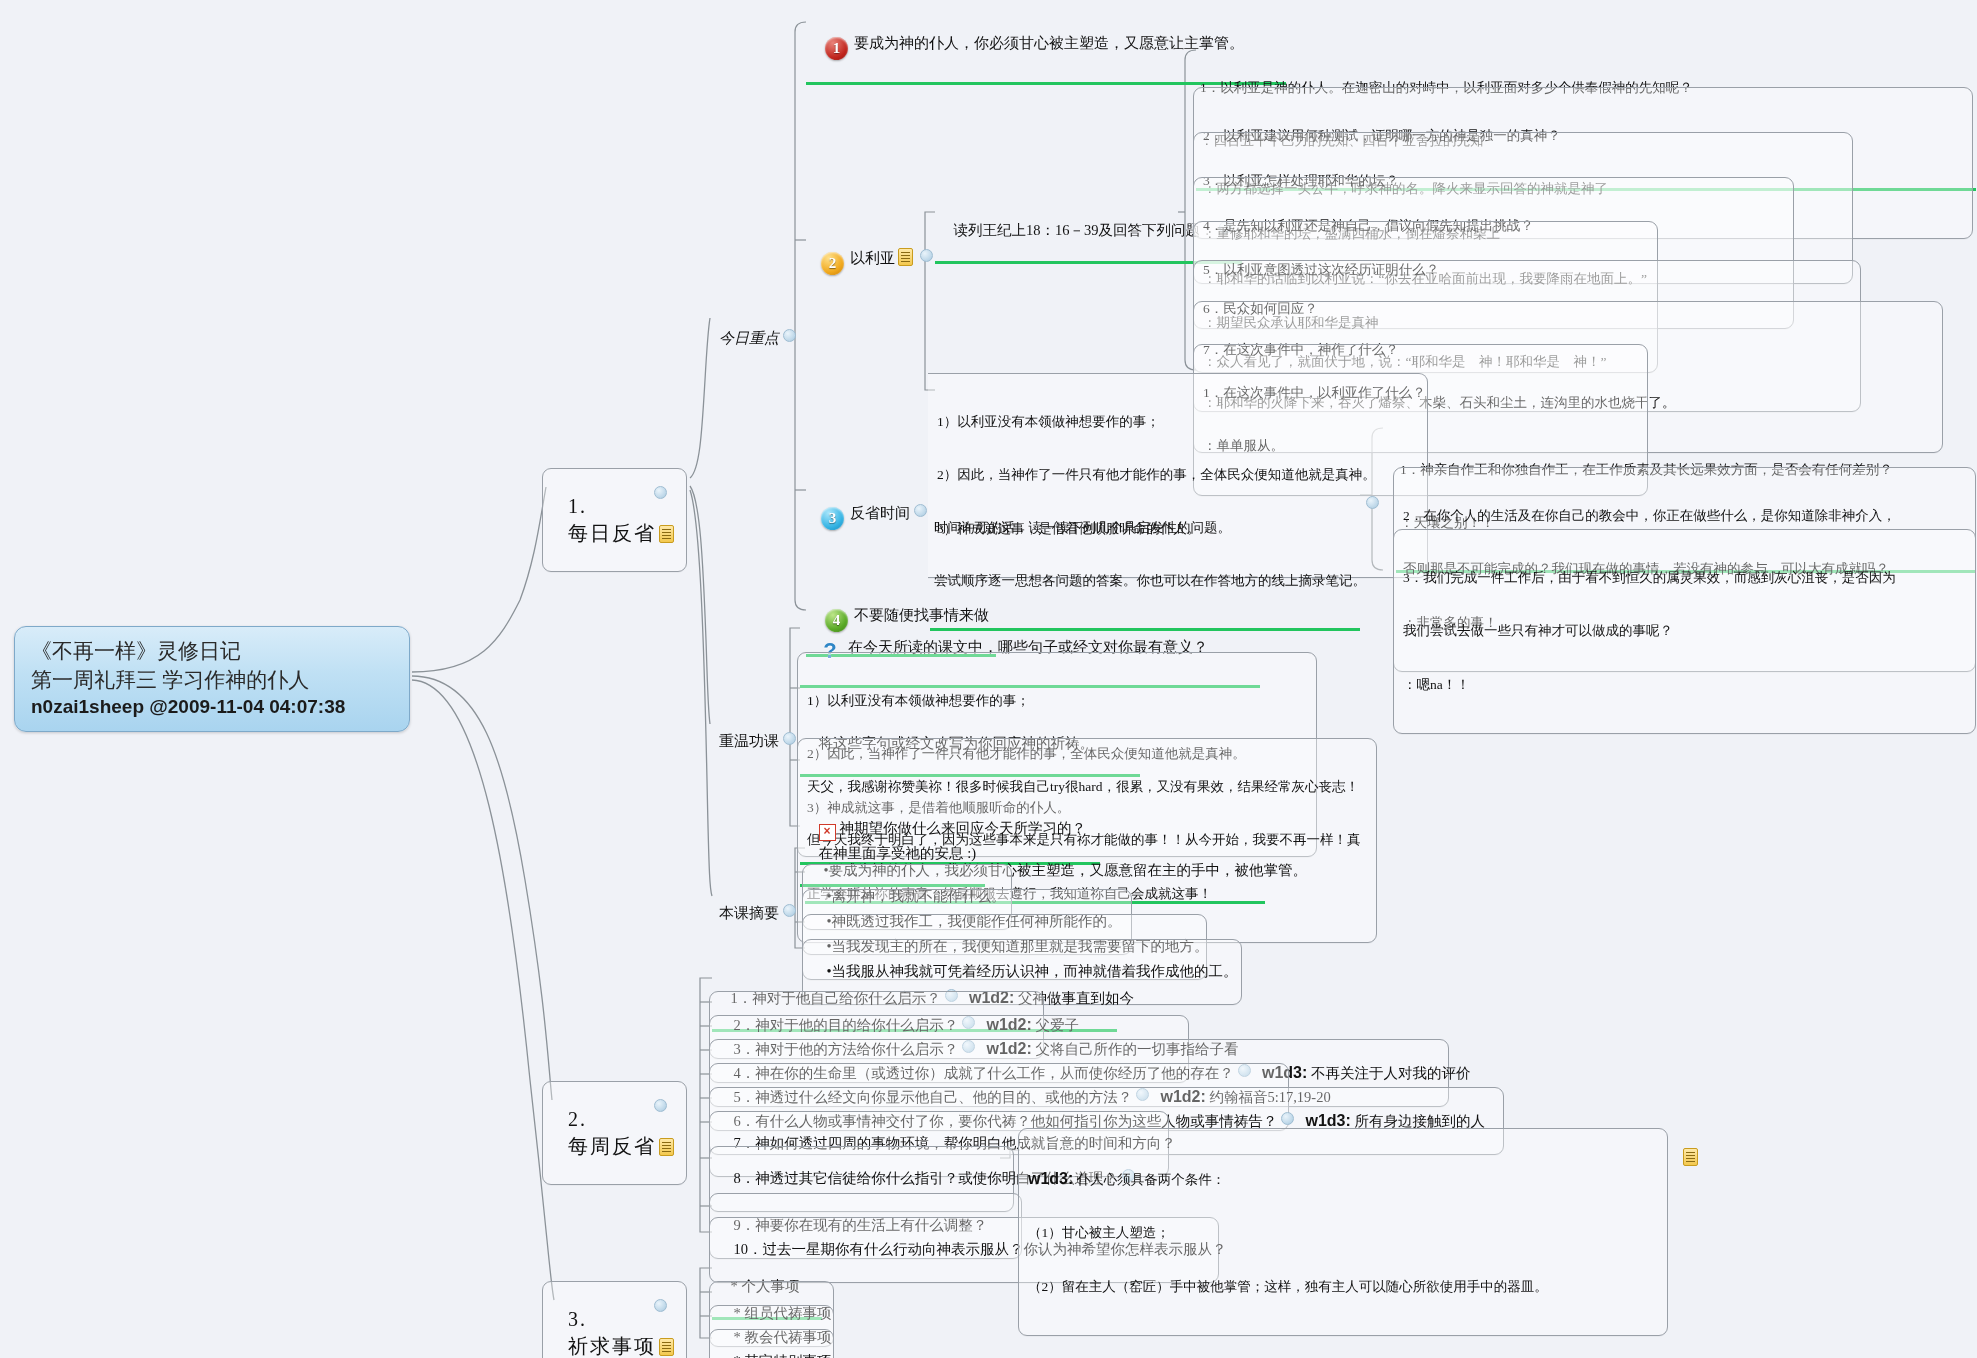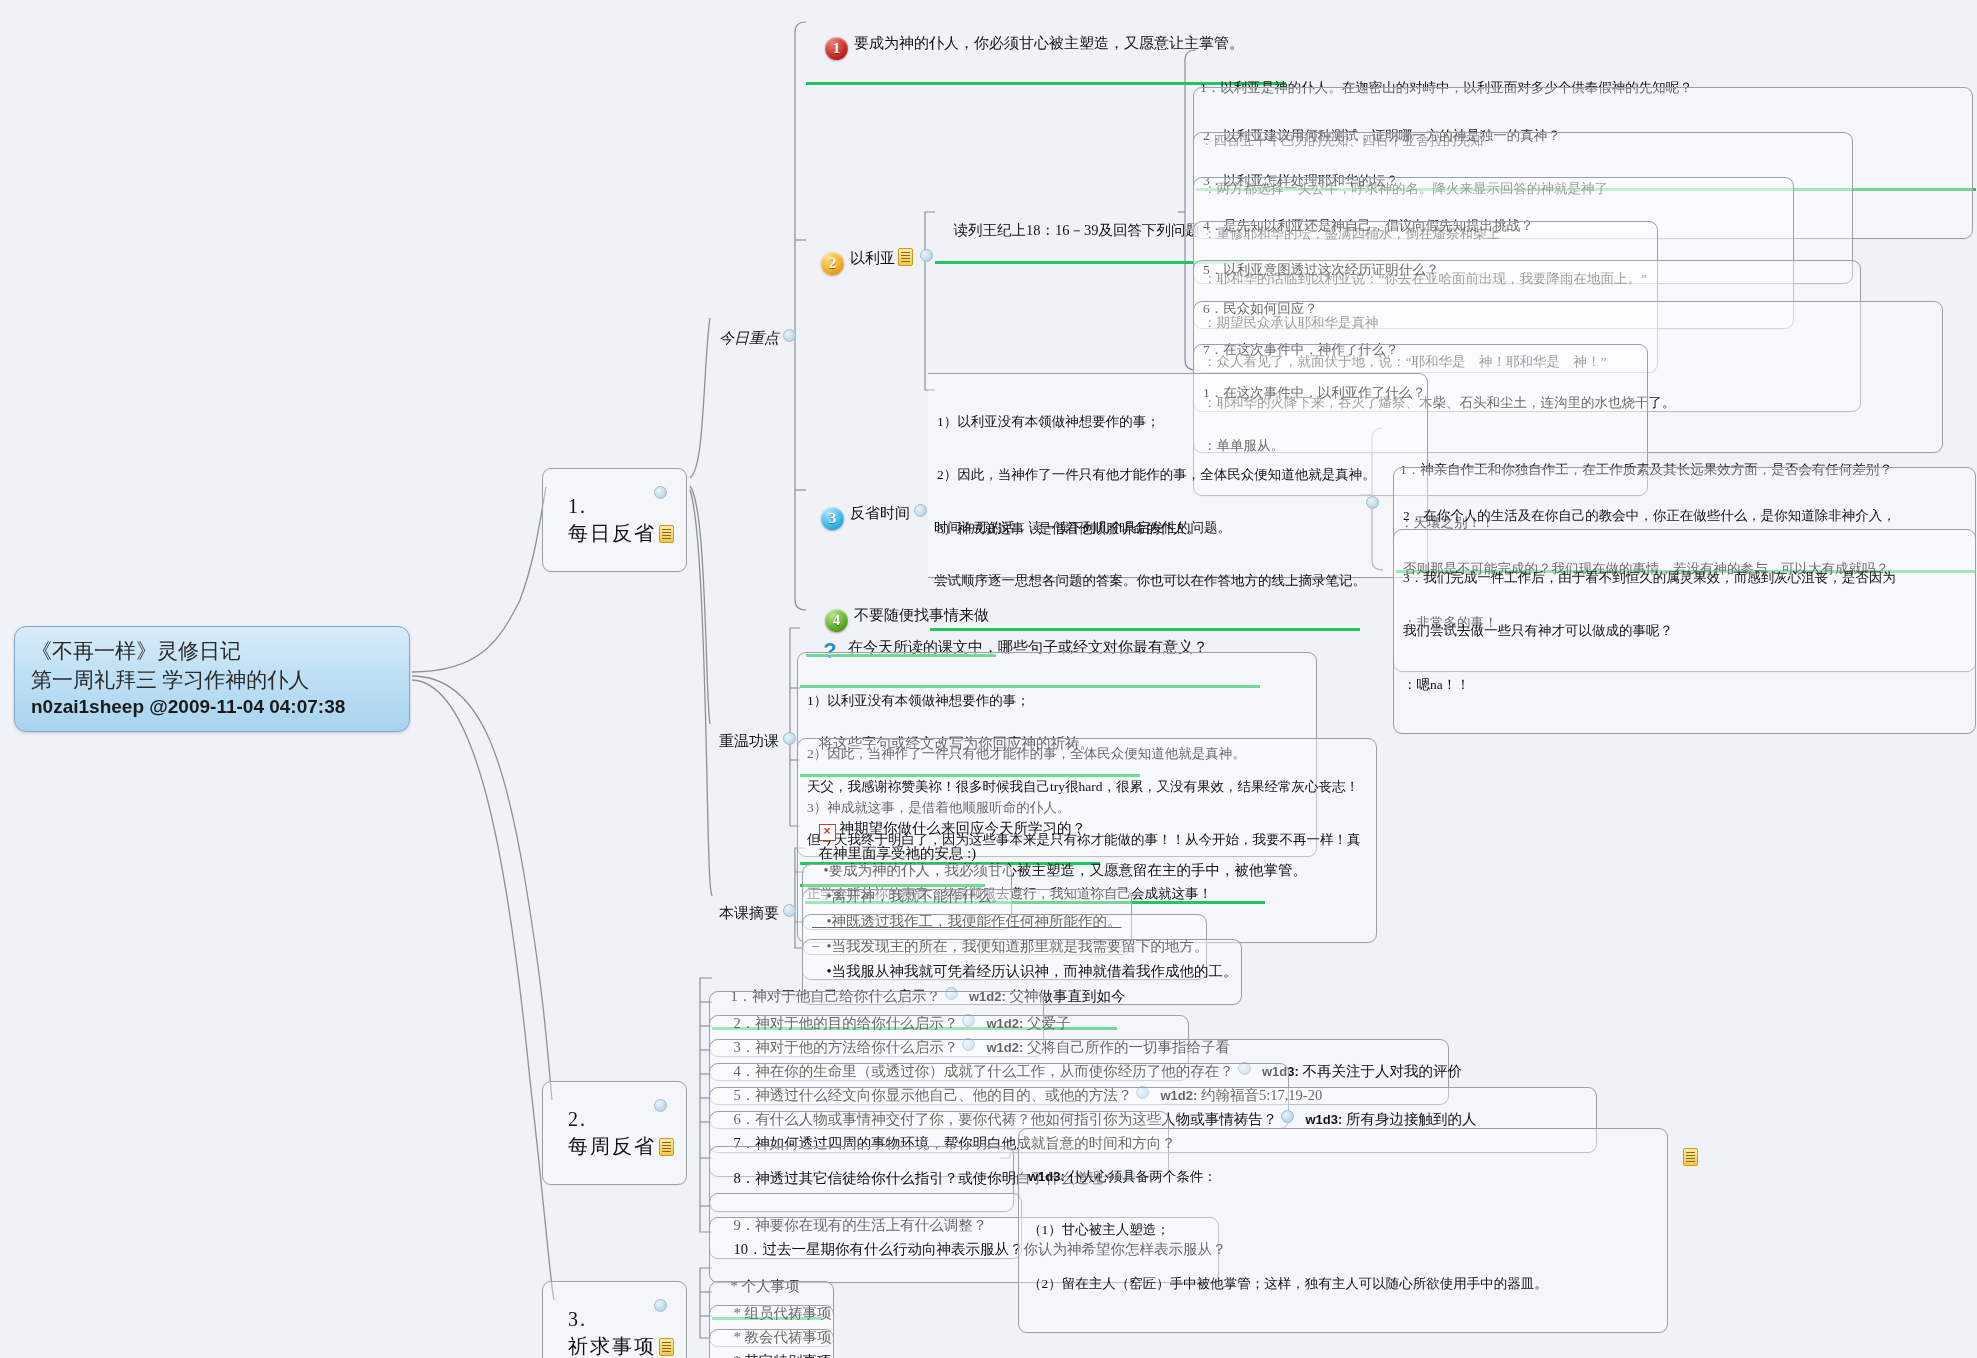--- a/index.html
+++ b/index.html
@@ -84,21 +84,21 @@
     display:inline-block;width:22px;height:24px;margin-right:7px;vertical-align:-6px;
     font-family:"Liberation Sans",sans-serif;font-size:22px;font-weight:bold;
     color:#2f86c6;text-align:center;line-height:24px;
     text-shadow:0 1px 1px rgba(255,255,255,.9);
   }
   .xbox{
     display:inline-block;width:15px;height:15px;border:1.5px solid #d03a2a;
     color:#d03a2a;font-family:"Liberation Sans",sans-serif;font-size:12px;font-weight:bold;
     text-align:center;line-height:13px;vertical-align:-2px;margin-right:4px;background:#fff;
   }
-  .tag{font-family:"Liberation Sans",sans-serif;font-size:13px;font-weight:bold;}
+  .tag{font-family:"Liberation Sans",sans-serif;font-size:16px;font-weight:bold;}
   .ans{color:#111;}
 </style>
 </head>
 <body>
 
 <div id="canvas">
 
   <svg class="links" viewBox="0 0 1977 1358">
     <g fill="none" stroke="#8b9298" stroke-width="1.3">
 
@@ -299,21 +299,21 @@
   <div class="node nd txt14" style="left:800px;top:824px;width:185px;box-sizing:border-box;">
     <span>在神里面享受祂的安息 :)</span>
   </div>
 
   <div class="node nd txt14" style="left:805px;top:841px;width:460px;box-sizing:border-box;">
     <span>•要成为神的仆人，我必须甘心被主塑造，又愿意留在主的手中，被他掌管。</span>
   </div>
   <div class="node bub txt14" style="left:802px;top:864px;width:210px;box-sizing:border-box;">
     <span>•离开神，我就不能作什么。</span>
   </div>
-  <div class="node bub txt14" style="left:802px;top:889px;width:330px;box-sizing:border-box;text-decoration:underline;">
+  <div class="node bub txt14" style="left:802px;top:889px;width:330px;box-sizing:border-box;">
     <span>•神既透过我作工，我便能作任何神所能作的。</span>
   </div>
   <div class="node bub txt14" style="left:802px;top:914px;width:405px;box-sizing:border-box;">
     <span>•当我发现主的所在，我便知道那里就是我需要留下的地方。</span>
   </div>
   <div class="node bub txt14" style="left:802px;top:939px;width:440px;box-sizing:border-box;">
     <span>•当我服从神我就可凭着经历认识神，而神就借着我作成他的工。</span>
   </div>
 
   <div class="node nd txt14" style="left:712px;top:967px;width:405px;box-sizing:border-box;">
@@ -324,21 +324,21 @@
   </div>
   <div class="node bub txt14" style="left:709px;top:1015px;width:480px;box-sizing:border-box;">
     <span>3．神对于他的方法给你什么启示？</span><span class="handle"></span>&nbsp;&nbsp;<span class="tag">w1d2:</span> <span>父将自己所作的一切事指给子看</span>
   </div>
   <div class="node bub txt14" style="left:709px;top:1039px;width:740px;box-sizing:border-box;">
     <span>4．神在你的生命里（或透过你）成就了什么工作，从而使你经历了他的存在？</span><span class="handle"></span>&nbsp;&nbsp;<span class="tag">w1d3:</span> <span>不再关注于人对我的评价</span>
   </div>
   <div class="node bub txt14" style="left:709px;top:1063px;width:580px;box-sizing:border-box;">
     <span>5．神透过什么经文向你显示他自己、他的目的、或他的方法？</span><span class="handle"></span>&nbsp;&nbsp;<span class="tag">w1d2:</span> <span>约翰福音5:17,19-20</span>
   </div>
-  <div class="node bub txt14" style="left:709px;top:1087px;width:888px;box-sizing:border-box;">
+  <div class="node bub txt14" style="left:709px;top:1087px;width:795px;box-sizing:border-box;">
     <span>6．有什么人物或事情神交付了你，要你代祷？他如何指引你为这些人物或事情祷告？</span><span class="handle"></span>&nbsp;&nbsp;<span class="tag">w1d3:</span> <span>所有身边接触到的人</span>
   </div>
   <div class="node bub txt14" style="left:709px;top:1111px;width:460px;box-sizing:border-box;">
     <span>7．神如何透过四周的事物环境，帮你明白他成就旨意的时间和方向？</span>
   </div>
   <div class="node bub txt14" style="left:709px;top:1146px;width:305px;box-sizing:border-box;">
     <span>8．神透过其它信徒给你什么指引？或使你明白了什么道理？</span><span class="handle"></span>
   </div>
   <div class="node bub txt14" style="left:709px;top:1193px;width:313px;box-sizing:border-box;">
     <span>9．神要你在现有的生活上有什么调整？</span>

